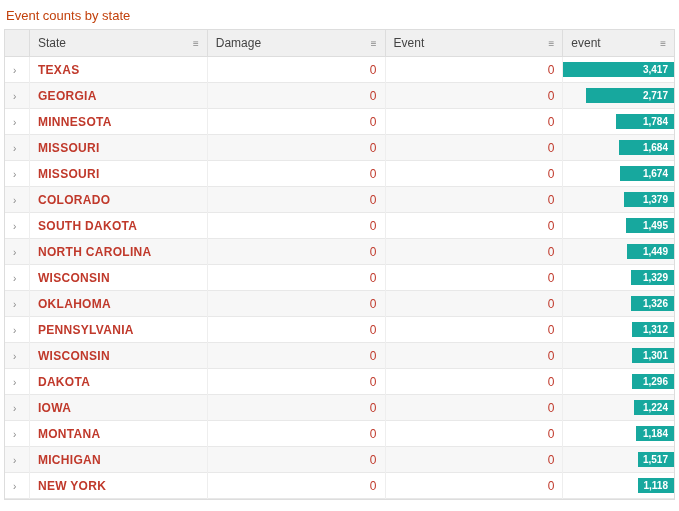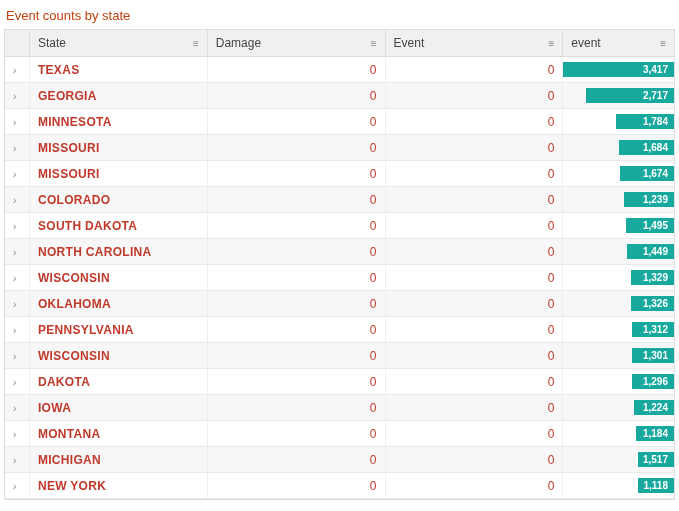--- a/index.html
+++ b/index.html
@@ -221,21 +221,21 @@
   </td>
         </tr>
         <tr>
           <td><span class="expand-icon">›</span></td>
           <td><span class="state-name">COLORADO</span></td>
           <td class="num-right"><span class="damage-val">0</span></td>
           <td class="num-right"><span class="deaths-val">0</span></td>
           <td class="event-td">
     <div class="event-bar-container">
       <div class="event-bg" style="width:45.30289727831431%;"></div>
-      <span class="event-value">1,239</span>
+      <span class="event-value">1,379</span>
     </div>
   </td>
         </tr>
         <tr>
           <td><span class="expand-icon">›</span></td>
           <td><span class="state-name">SOUTH DAKOTA</span></td>
           <td class="num-right"><span class="damage-val">0</span></td>
           <td class="num-right"><span class="deaths-val">0</span></td>
           <td class="event-td">
     <div class="event-bar-container">

